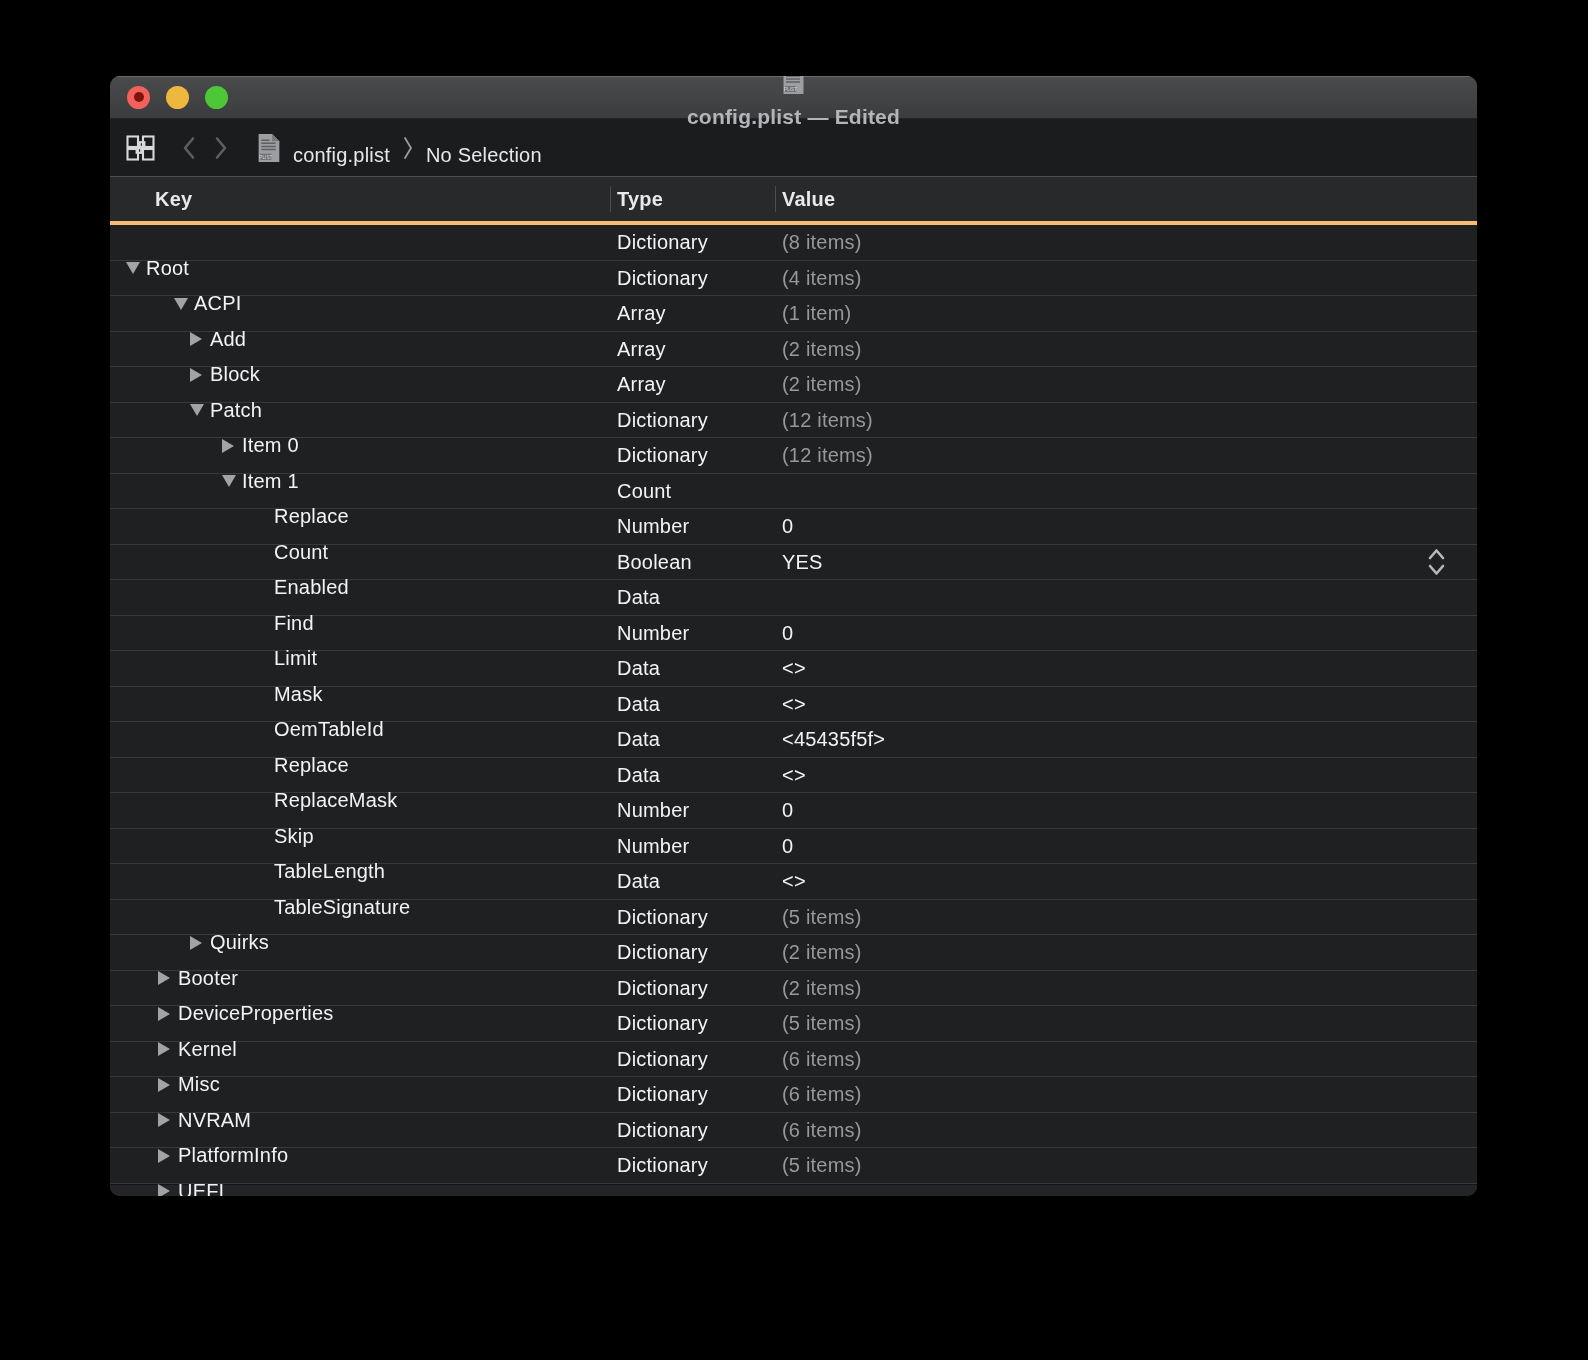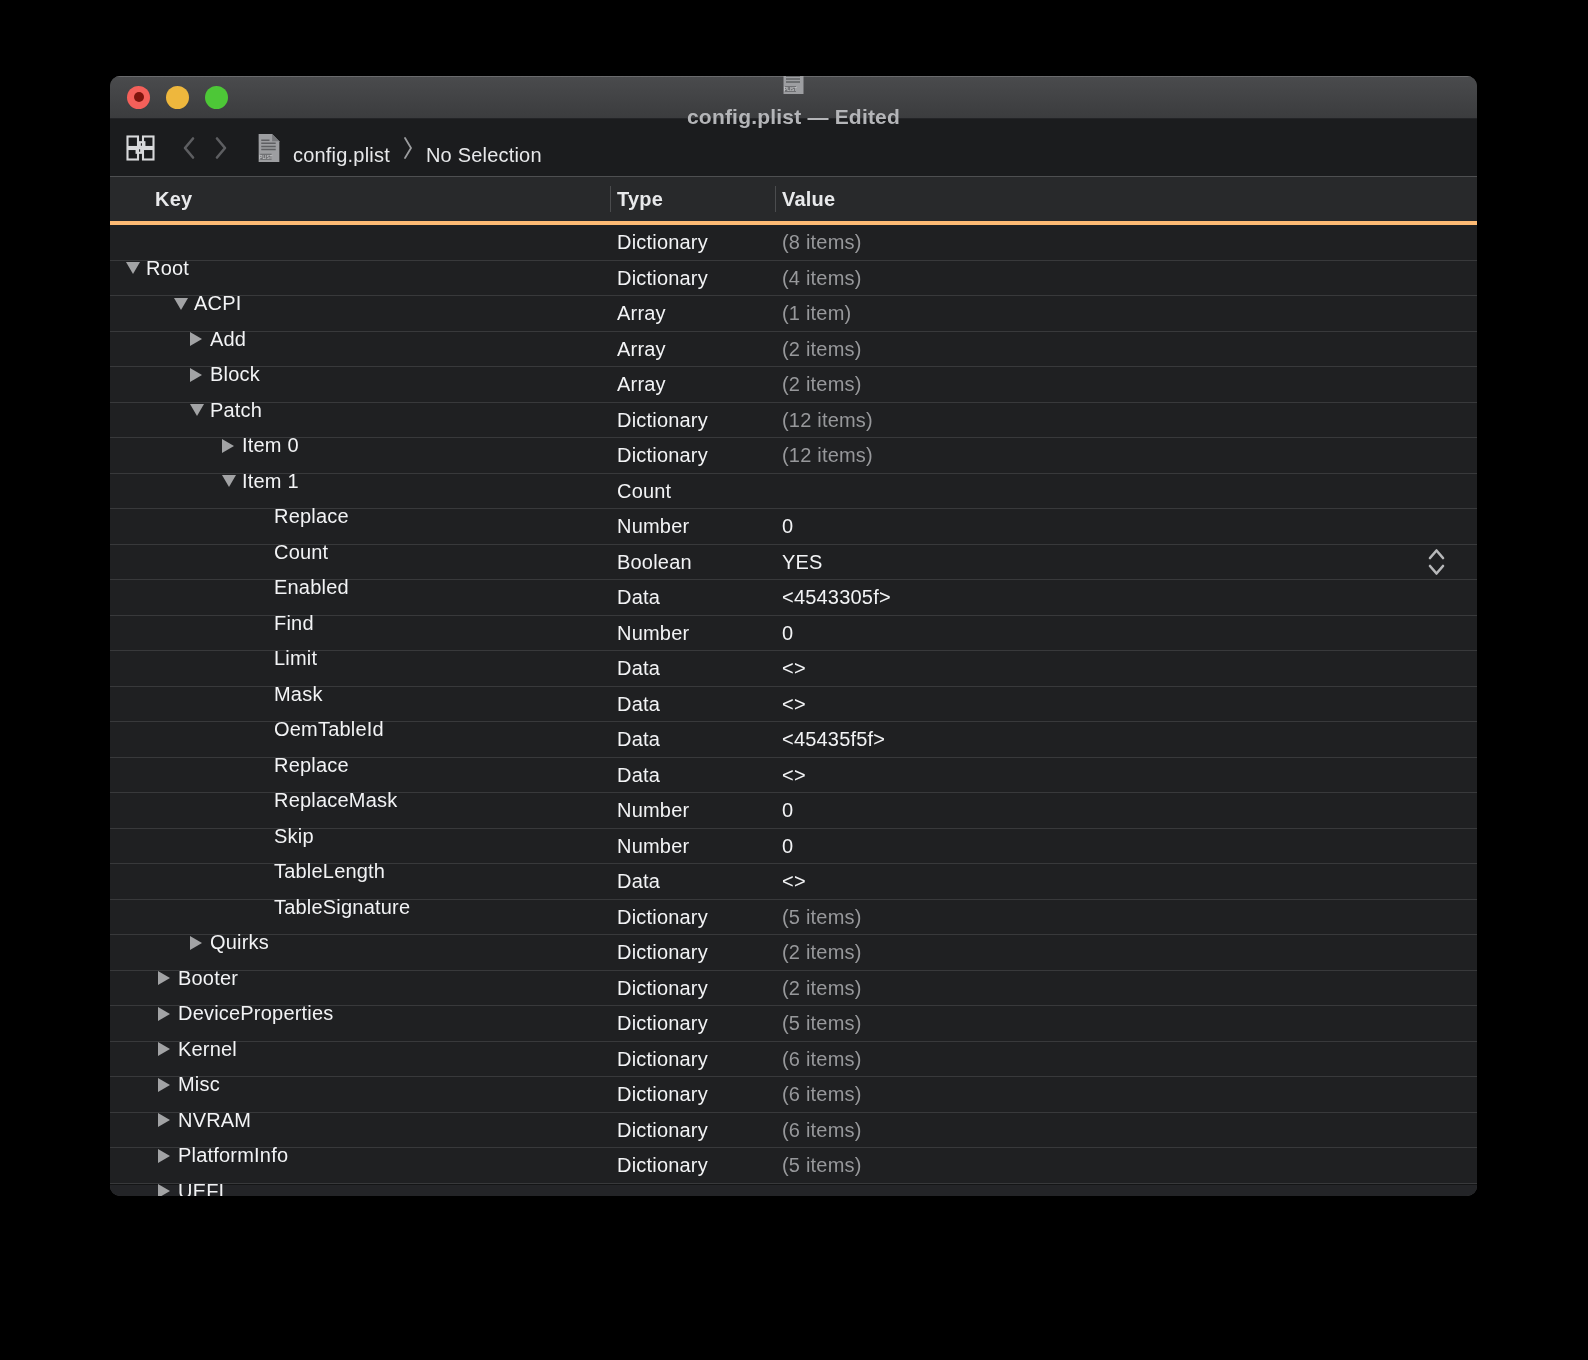--- a/index.html
+++ b/index.html
@@ -233,21 +233,20 @@
             <polyline points="4,12 10.5,4.5 17,12"></polyline>
             <polyline points="4,20 10.5,27.5 17,20"></polyline>
           </svg>
         </span>
       </div>
       <div class="row">
         <div class="cell-key" style="left: 164px;">
           <span class="ktext">Find</span>
         </div>
         <div class="cell-type"><span class="ttext">Data</span></div>
-        <div class="cell-value"><span class="vtext">&lt;4543305f&gt;</span></div>
       </div>
       <div class="row">
         <div class="cell-key" style="left: 164px;">
           <span class="ktext">Limit</span>
         </div>
         <div class="cell-type"><span class="ttext">Number</span></div>
         <div class="cell-value"><span class="vtext">0</span></div>
       </div>
       <div class="row">
         <div class="cell-key" style="left: 164px;">

